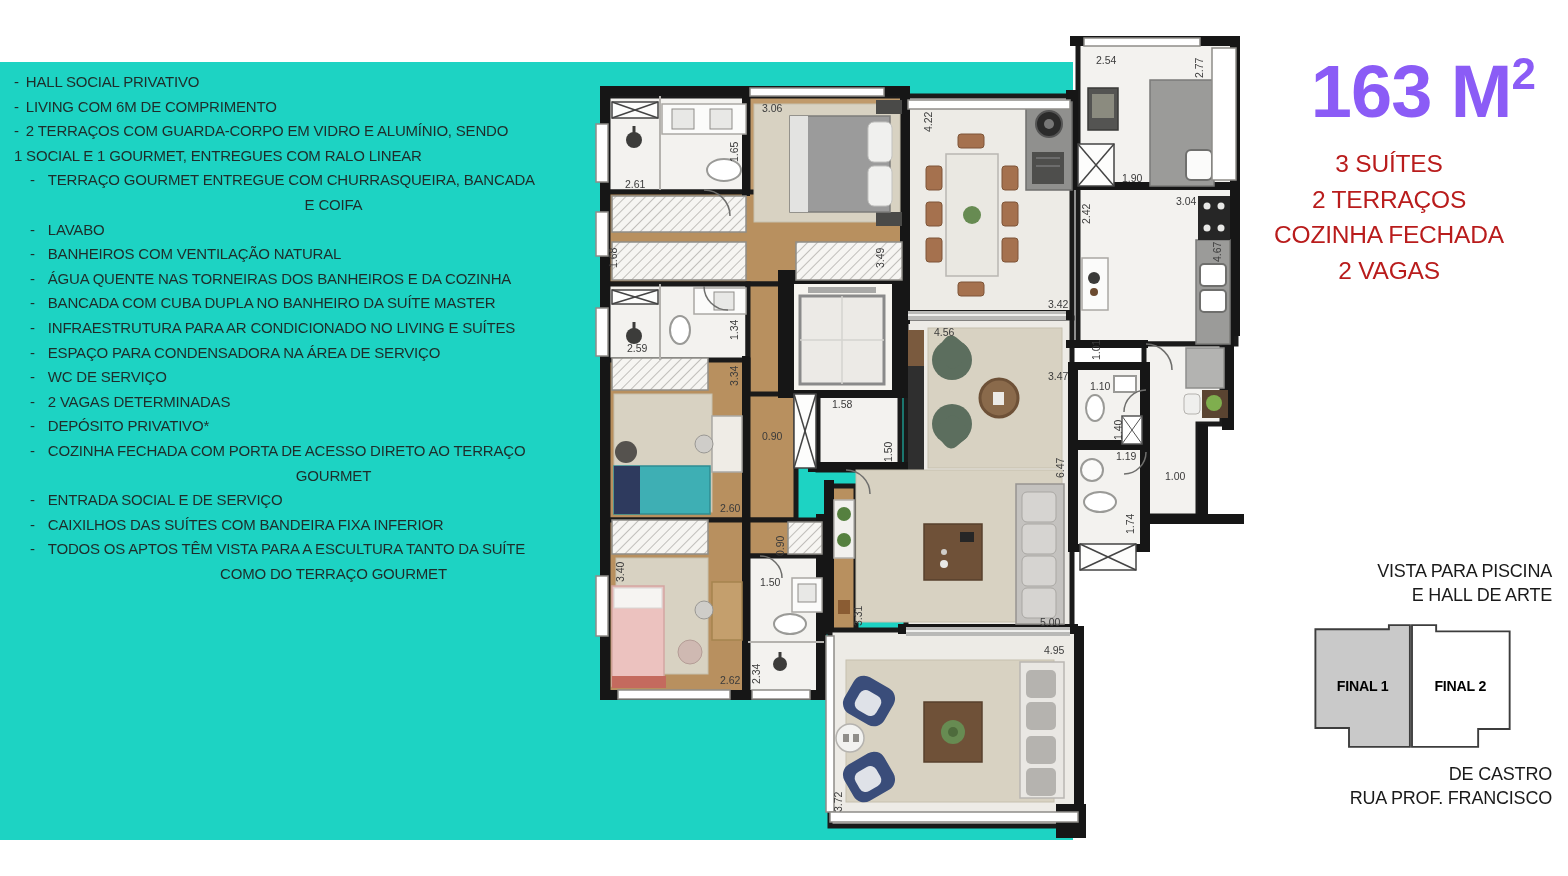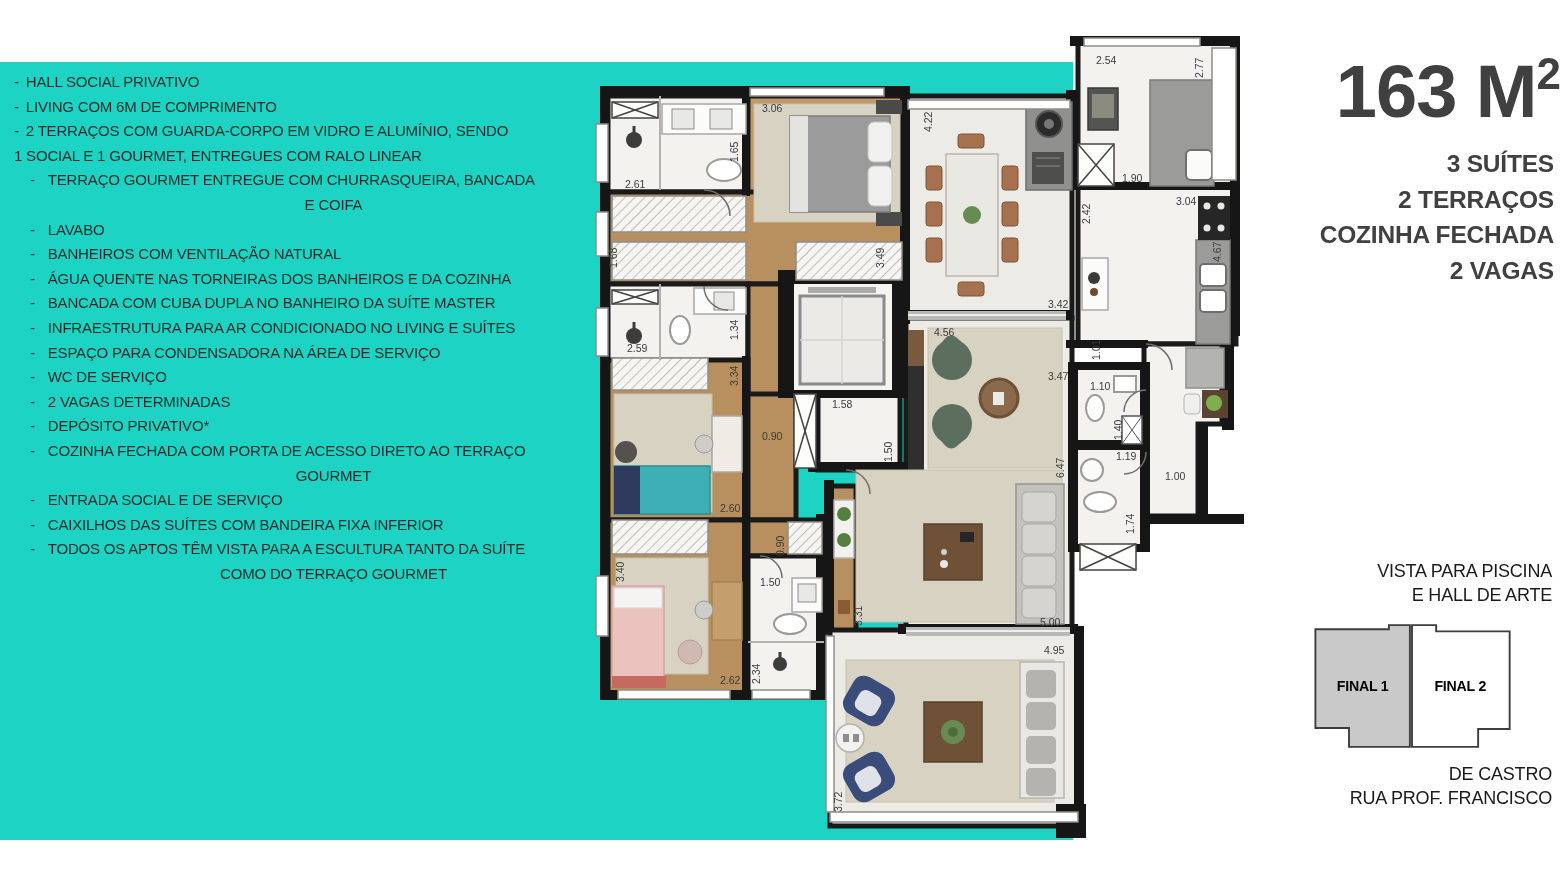--- a/index.html
+++ b/index.html
@@ -20,27 +20,27 @@
   }
   .features .line{display:block;}
   .features .i0{padding-left:0;}
   .features .i1{padding-left:16px;}
   .features .i2{padding-left:39px;text-align:center;}
   .features .dash{display:inline-block;}
   .features .i0 .dash{margin-right:7px;}
   .features .i1 .dash{margin-right:13px;}
   
   .area-title{
-    position:absolute;right:7px;top:34px;width:420px;text-align:right;
-    font-size:74px;font-weight:700;color:#404040;letter-spacing:-1px;line-height:80px;
+    position:absolute;right:32px;top:34px;width:420px;text-align:right;
+    font-size:74px;font-weight:700;color:#8b5cf6;letter-spacing:-1px;line-height:80px;
   }
   .area-title sup{font-size:44px;letter-spacing:0;vertical-align:28px;font-weight:700;}
   .specs{
-    position:absolute;right:14px;top:146px;width:330px;text-align:right;
-    font-size:24.5px;line-height:35.5px;color:#404040;font-weight:700;letter-spacing:-0.2px;
+    position:absolute;right:14px;top:146px;width:330px;text-align:center;
+    font-size:24.5px;line-height:35.5px;color:#b91c1c;font-weight:400;letter-spacing:-0.2px;
   }
   .keyplan{
     position:absolute;left:1272px;top:560px;width:280px;text-align:right;
     color:#1a1a1a;font-size:18px;line-height:23.5px;letter-spacing:-0.2px;
   }
   .keyplan .kp-svg{margin:8px auto 6px auto;display:block;}
   .kp-label{font-weight:700;font-size:13.5px;}
   
   .plan{position:absolute;left:595px;top:5px;width:650px;height:845px;}
   .dim{font-size:10.5px;fill:#3b3b3b;letter-spacing:0;}

